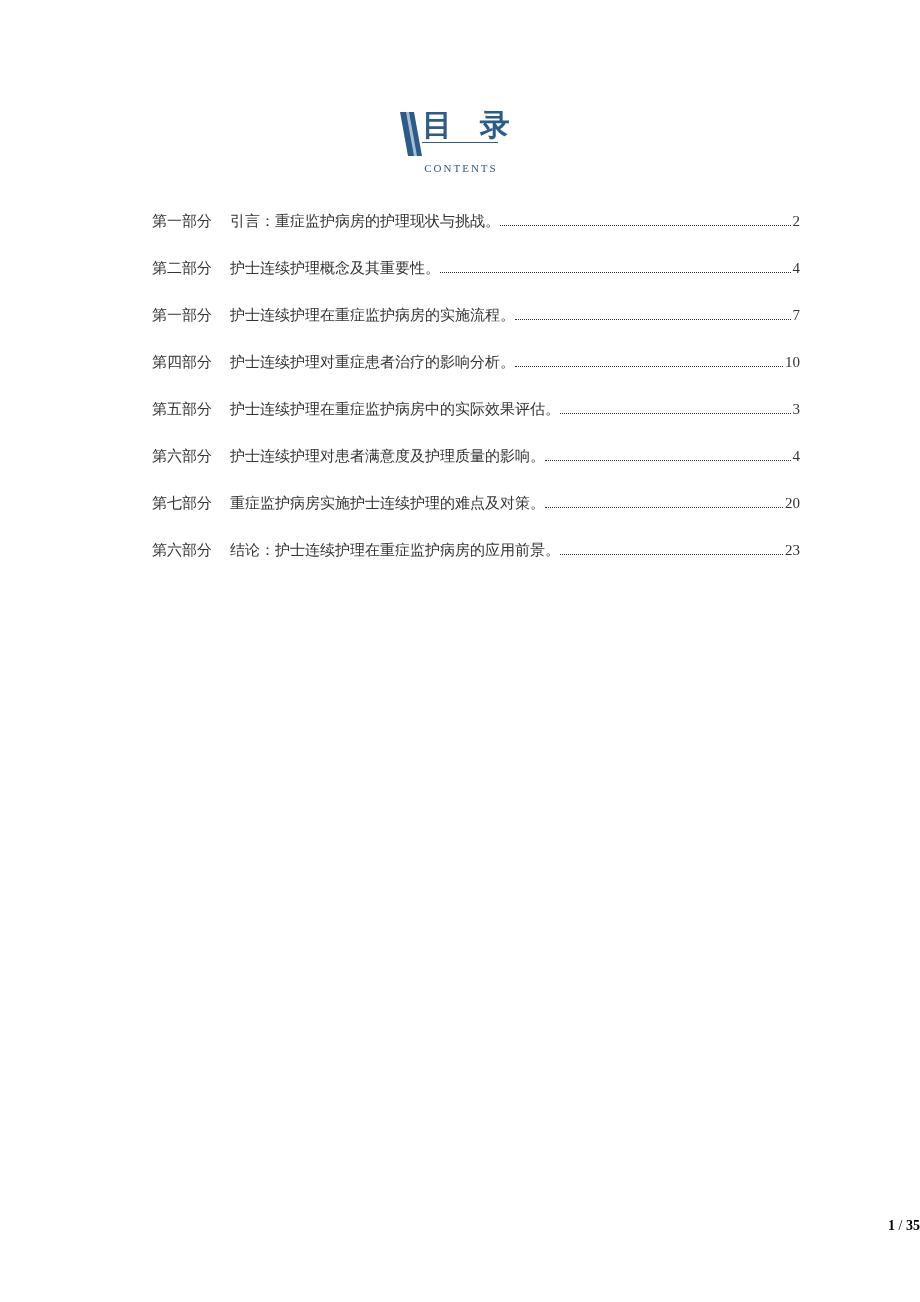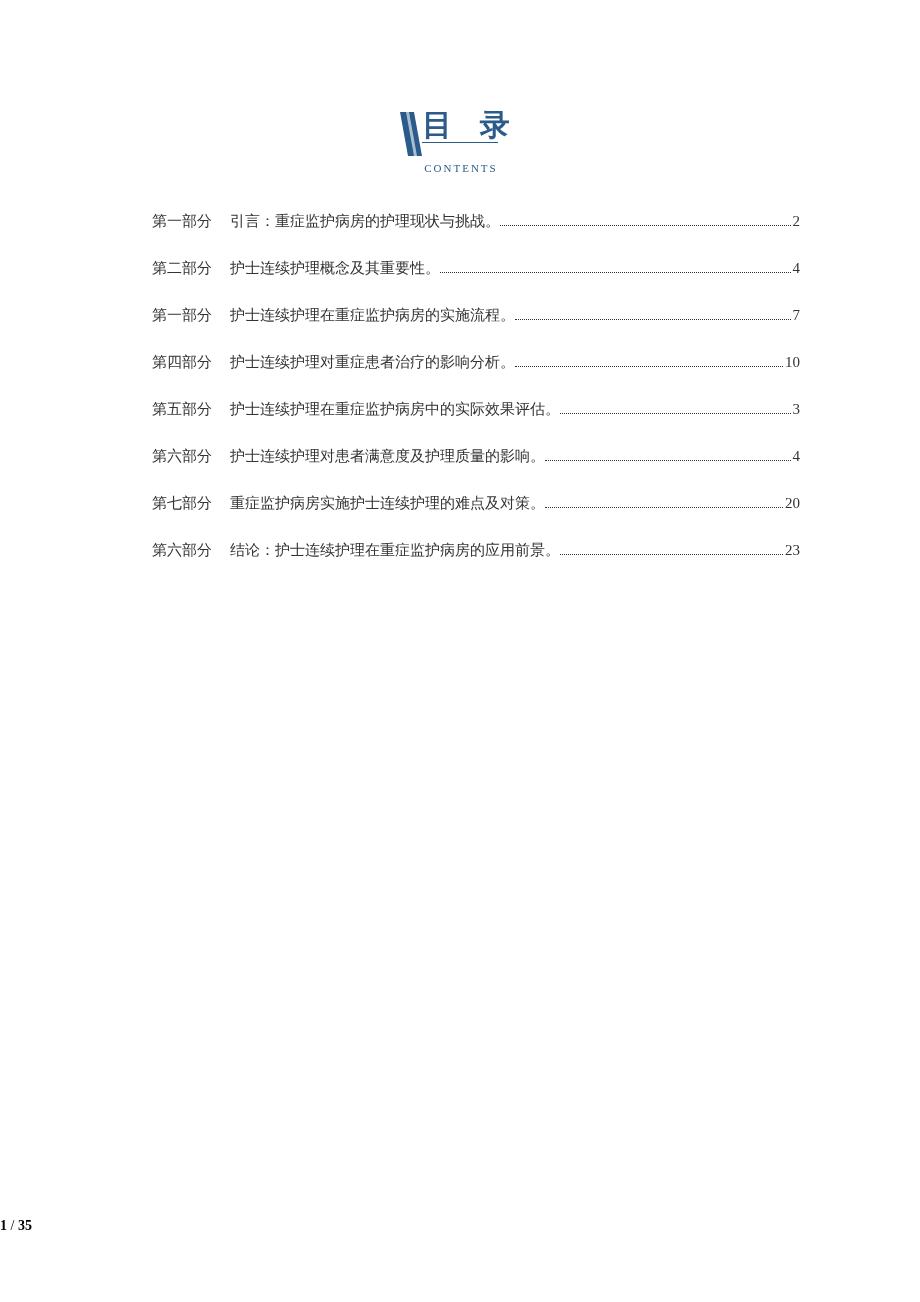--- a/index.html
+++ b/index.html
@@ -85,21 +85,21 @@
       min-width: 10px;
     }
     .toc-page {
       flex-shrink: 0;
     }
     .footer {
       position: absolute;
       bottom: 68px;
       left: 0;
       width: 100%;
-      text-align: left;
+      text-align: right;
       font-size: 14px;
       font-family: "Times New Roman", serif;
     }
     .footer strong {
       font-weight: bold;
     }
   </style>
 </head>
 <body>
 

